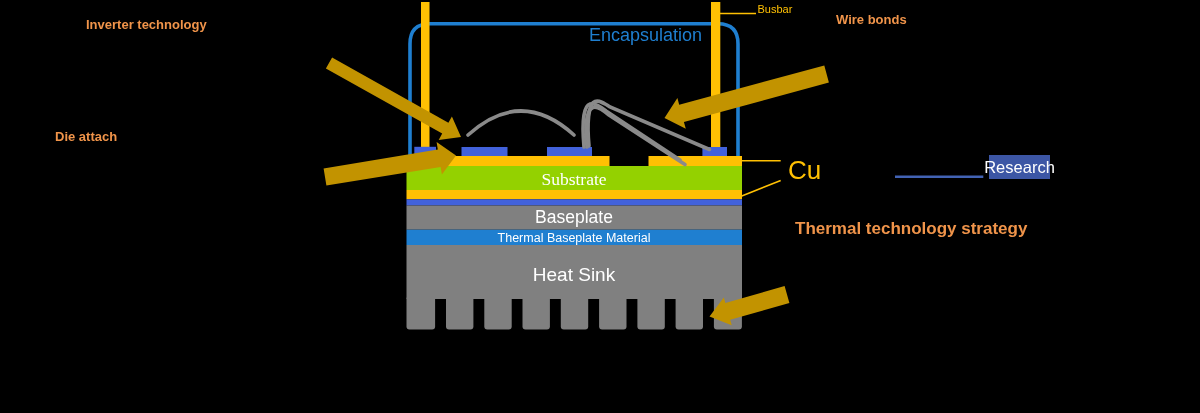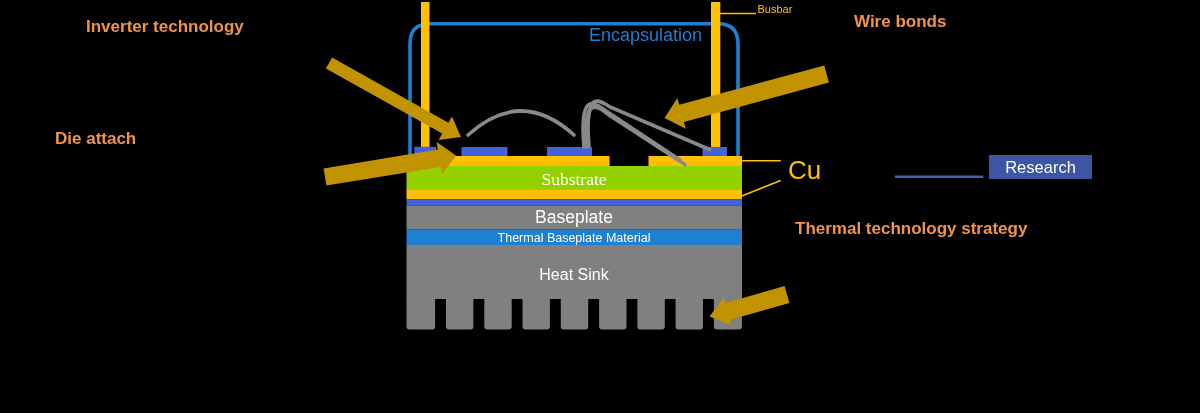--- a/index.html
+++ b/index.html
@@ -6,39 +6,39 @@
   body {
     width: 1200px; height: 413px;
     background: #000000;
     overflow: hidden;
     font-family: "Liberation Sans", sans-serif;
     position: relative;
   }
   #stage { position: absolute; left: 0; top: 0; width: 1200px; height: 413px; }
   svg#diagram { position: absolute; left: 0; top: 0; }
   .label { position: absolute; line-height: 1; white-space: nowrap; }
-  .orange-label { color: var(--orange); font-weight: bold; font-size: 17px; }
+  .orange-label { color: var(--orange); font-weight: bold; font-size: 13px; }
   .layer-label {
     position: absolute; color: var(--white); text-align: center;
     display: flex; align-items: center; justify-content: center;
     white-space: nowrap;
   }
   #inverter-label { left: 86px; top: 18.4px; }
   #dieattach-label { left: 55px; top: 130px; }
-  #wirebonds-label { left: 854px; top: 12.7px; }
+  #wirebonds-label { left: 836px; top: 12.7px; }
   #thermal-label { left: 795px; top: 220px; font-size: 17px; }
   #busbar-label { left: 757.5px; top: 4.2px; font-size: 11px; color: var(--yellow); }
   #encap-label { left: 589px; top: 25.5px; font-size: 18px; color: var(--encap); }
   #cu-label { left: 788px; top: 157px; font-size: 26px; color: var(--yellow); }
   #substrate-label { left: 406px; top: 167.5px; width: 336px; height: 24px; font-size: 17.5px; font-family: Liberation Serif, serif; }
   #baseplate-label { left: 406px; top: 205.5px; width: 336px; height: 24px; font-size: 17.5px; }
   #tim-label { left: 406px; top: 230px; width: 336px; height: 15.5px; font-size: 12.5px; }
-  #heatsink-label { left: 406px; top: 247px; width: 336px; height: 55px; font-size: 16px; }
+  #heatsink-label { left: 406px; top: 247px; width: 336px; height: 55px; font-size: 19px; }
   #research-box {
-    position: absolute; left: 989px; top: 154.5px; width: 103px; height: 24px; padding-top: 2px; box-sizing: border-box;
+    position: absolute; left: 989px; top: 154.5px; width: 61px; height: 24px; padding-top: 2px; box-sizing: border-box;
     background: var(--researchbg); color: var(--white);
     display: flex; align-items: center; justify-content: center;
     font-size: 16.5px;
   }
   .fill-yellow { fill: var(--yellow); }
   .fill-royal { fill: var(--royal); }
   .fill-green { fill: var(--green); }
   .fill-gray { fill: var(--gray); }
   .fill-tim { fill: var(--encap); }
   .fill-gold { fill: var(--gold); }

